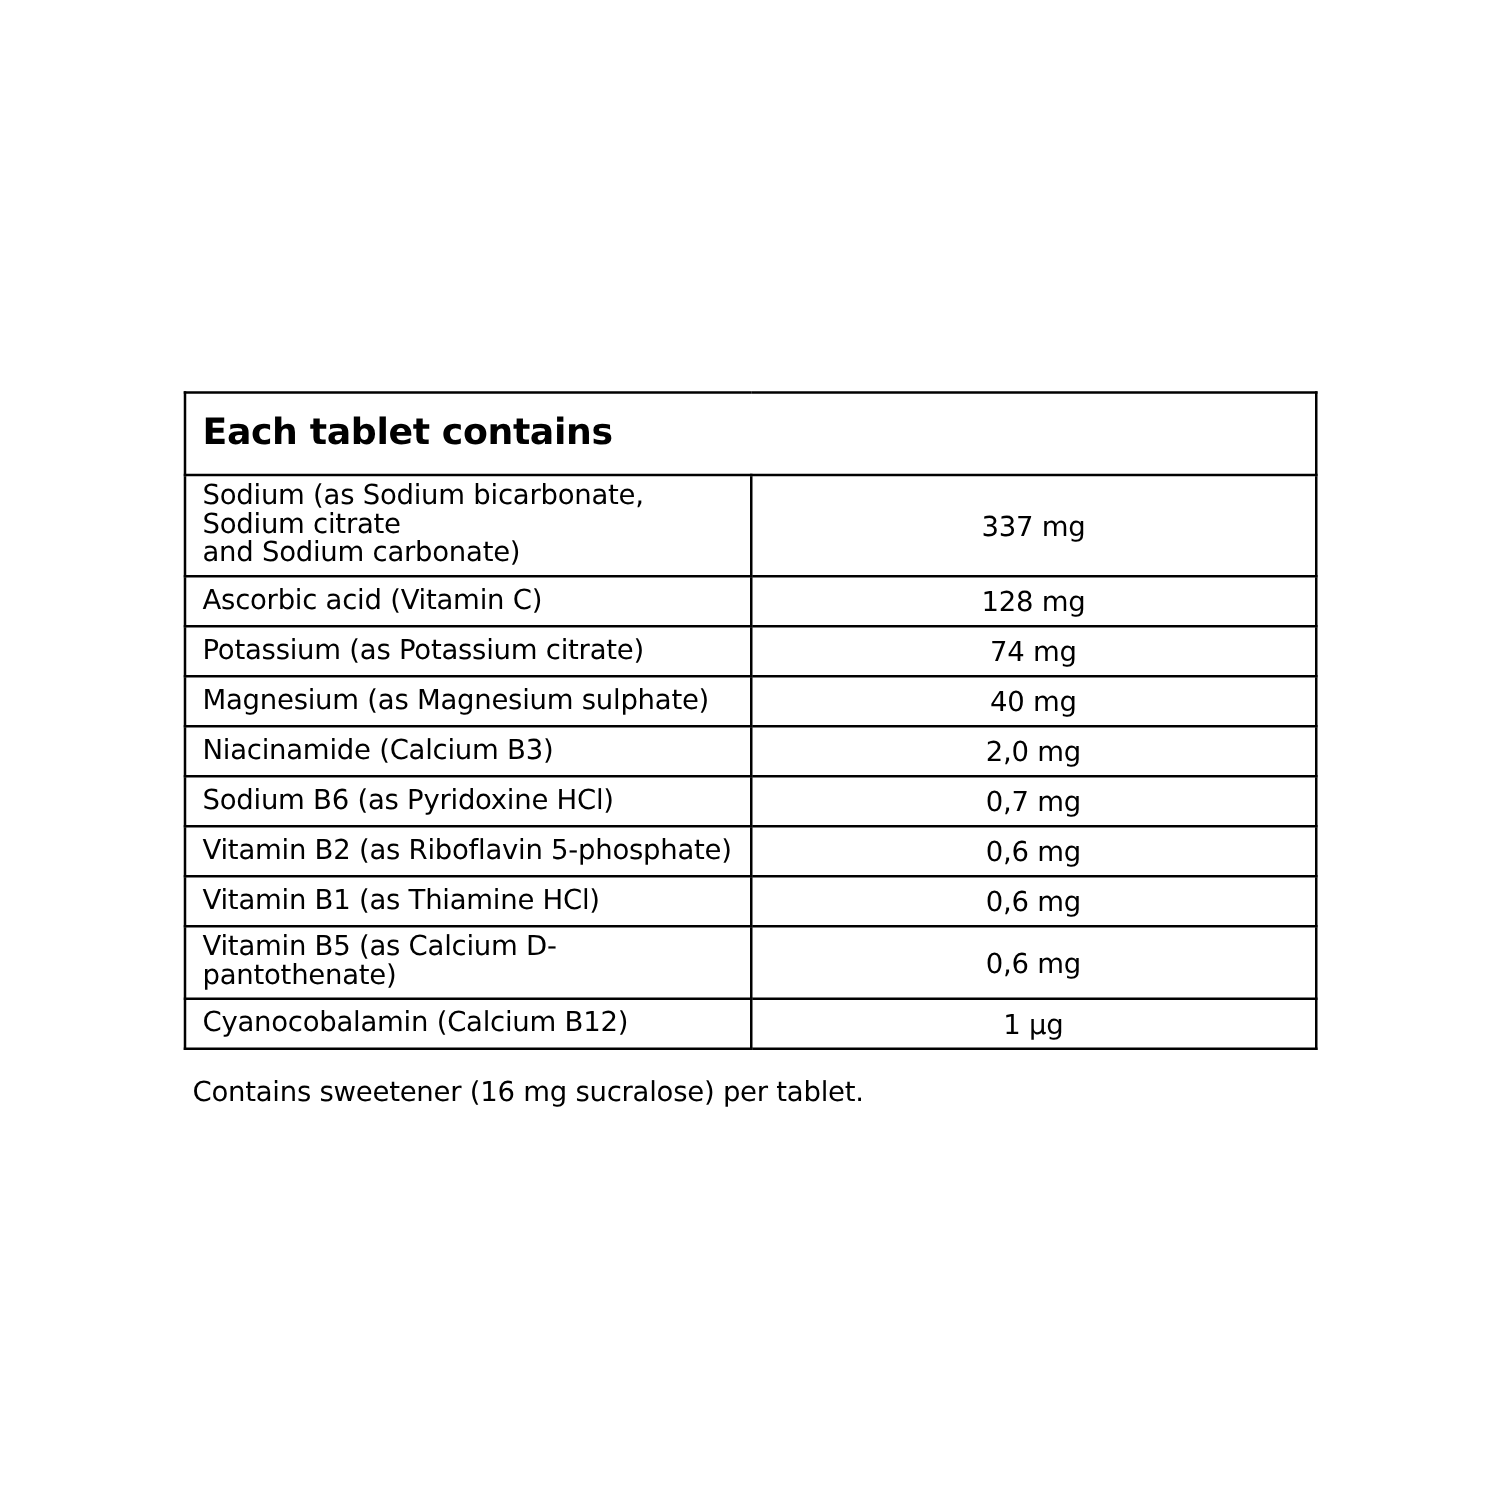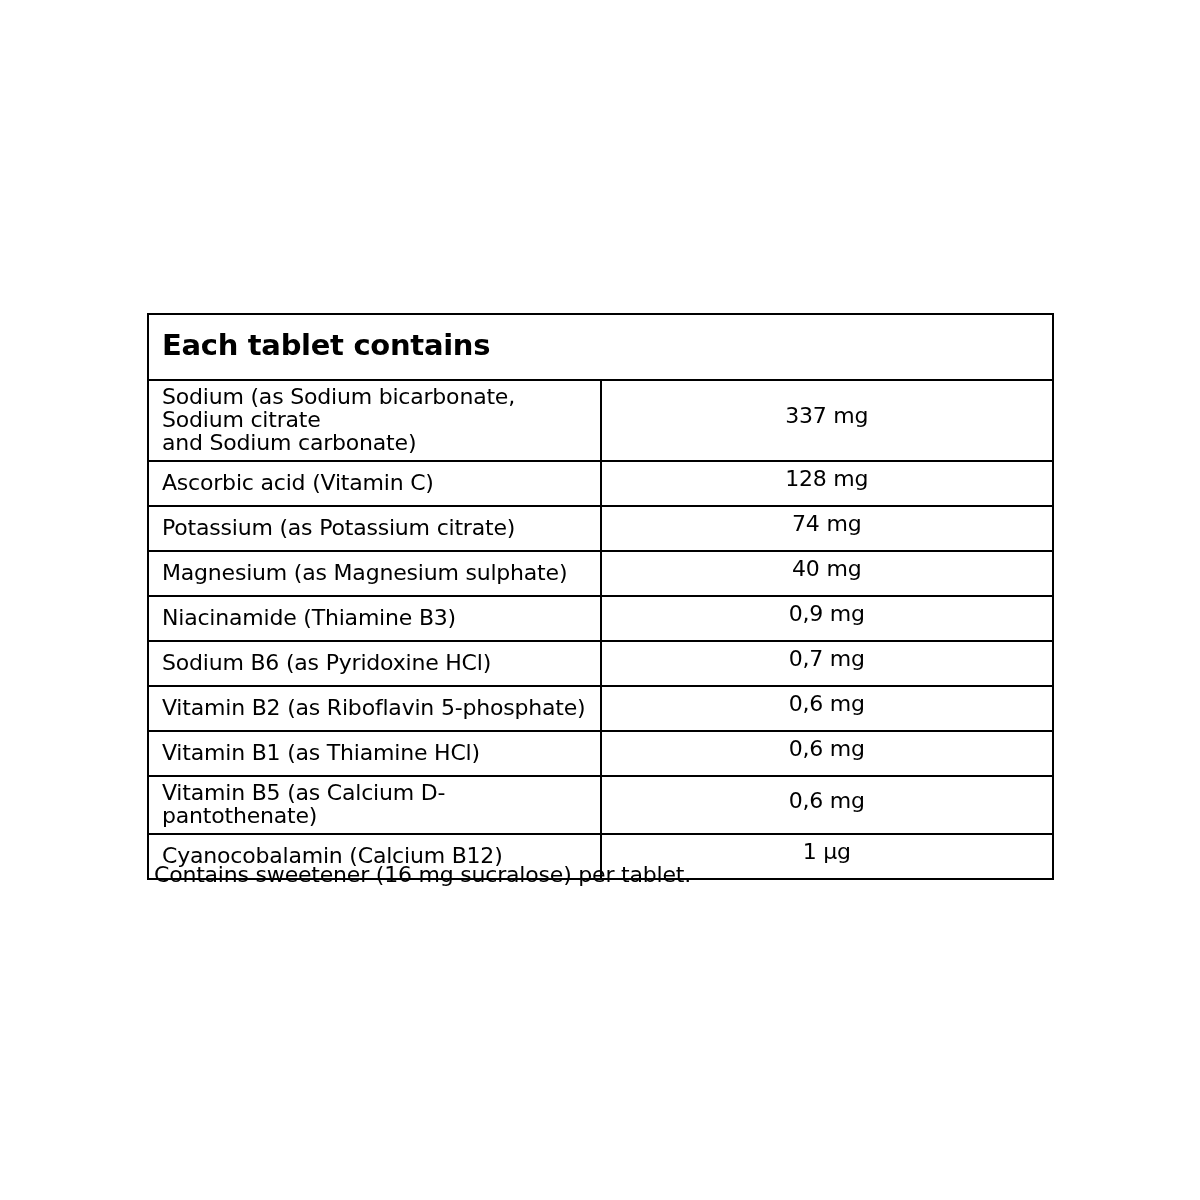--- a/index.html
+++ b/index.html
@@ -51,21 +51,21 @@
     letter-spacing: -0.2px;
     white-space: pre-line;
   }
   tr.row-tall td.label-cell {
     height: 66px;
   }
   td.amount-cell {
     width: 199px;
     text-align: center;
     vertical-align: middle;
-    padding: 4px 6px 14px 6px;
+    padding: 4px 6px 1px 6px;
     font-size: 22px;
     letter-spacing: -0.2px;
   }
   .footnote {
     position: absolute;
     left: 154px;
     top: 862px;
     width: 907px;
     font-size: 22px;
     letter-spacing: -0.2px;
@@ -94,22 +94,22 @@
         </tr>
         <tr>
           <td class="label-cell">Potassium (as Potassium citrate)</td>
           <td class="amount-cell">74 mg</td>
         </tr>
         <tr>
           <td class="label-cell">Magnesium (as Magnesium sulphate)</td>
           <td class="amount-cell">40 mg</td>
         </tr>
         <tr>
-          <td class="label-cell">Niacinamide (Thiamine B3)</td>
-          <td class="amount-cell">0,9 mg</td>
+          <td class="label-cell">Niacinamide (Calcium B3)</td>
+          <td class="amount-cell">2,0 mg</td>
         </tr>
         <tr>
           <td class="label-cell">Sodium B6 (as Pyridoxine HCl)</td>
           <td class="amount-cell">0,7 mg</td>
         </tr>
         <tr>
           <td class="label-cell">Vitamin B2 (as Riboflavin 5-phosphate)</td>
           <td class="amount-cell">0,6 mg</td>
         </tr>
         <tr>

